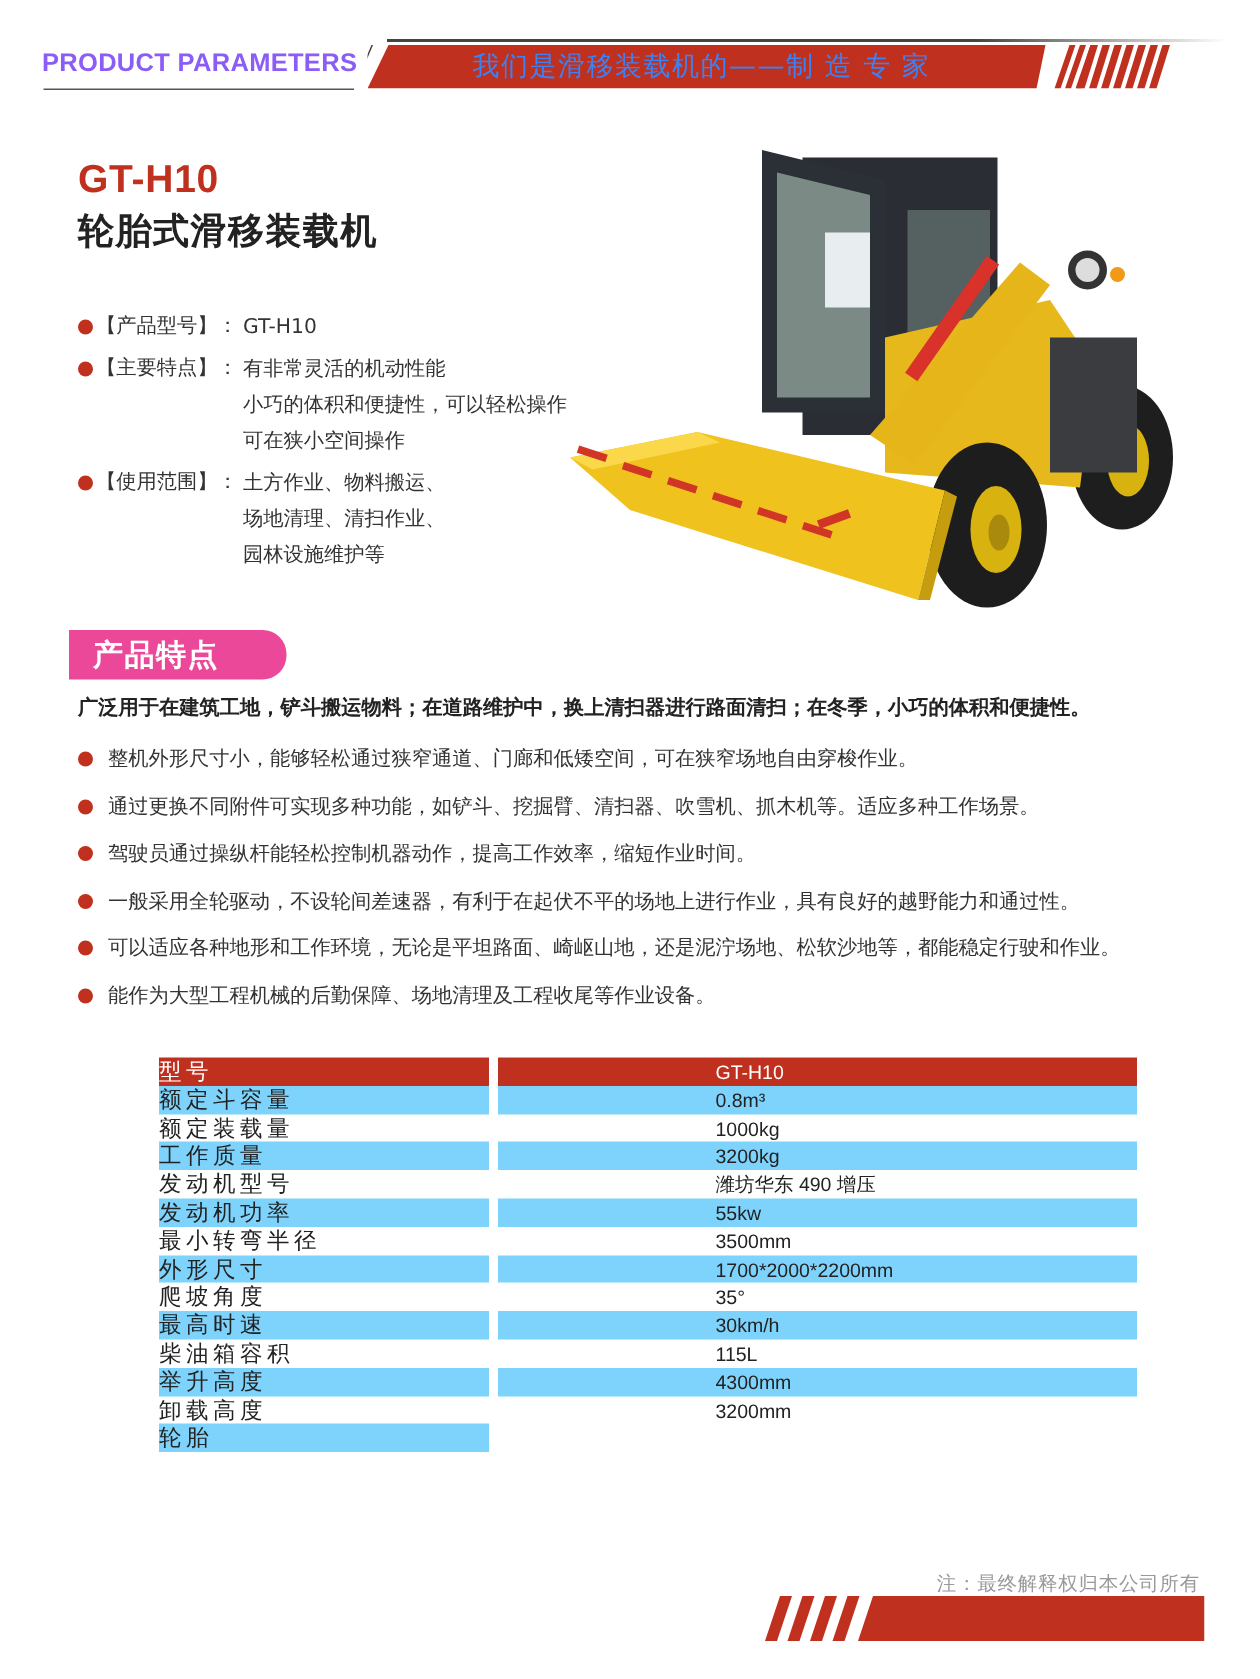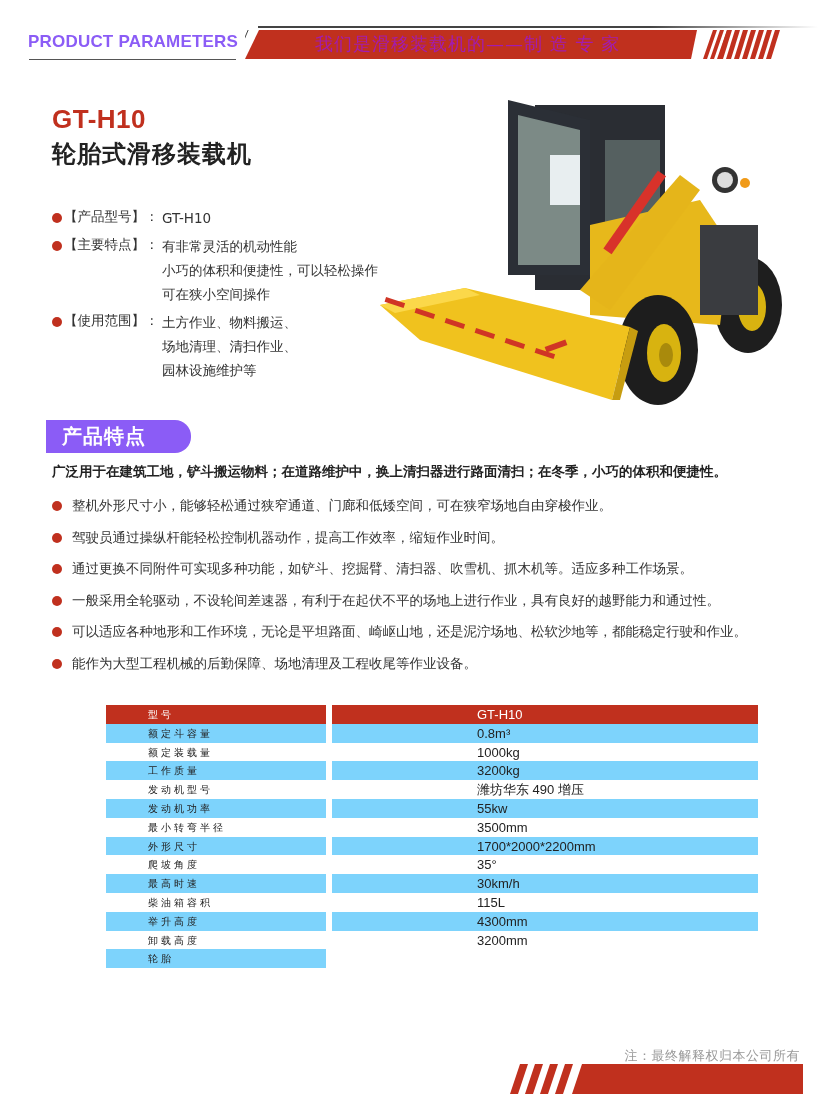--- a/index.html
+++ b/index.html
@@ -5,47 +5,47 @@
   * { margin:0; padding:0; box-sizing:border-box; }
   html, body { width:840px; height:1119px; background:#fff; overflow:hidden; }
   body { position:relative; font-family:"DejaVu Sans","Liberation Sans",sans-serif; color:#222; }
 
   
   .hdr { position:absolute; left:0; top:0; width:840px; height:70px; }
   .hdr-title { position:absolute; left:28px; top:32px; font-family:"Liberation Sans",sans-serif; font-weight:bold; font-size:17px; color:#8b5cf6; letter-spacing:0.2px; }
   .hdr-line-left { position:absolute; left:29px; top:59px; width:207px; height:1px; background:#555; }
   .hdr-line-top { position:absolute; left:258px; top:26px; width:560px; height:2px; background:linear-gradient(to right,#444 0%,#444 70%,rgba(68,68,68,0) 100%); }
   .hdr-banner { position:absolute; left:245px; top:30px; width:490px; height:29px; }
-  .hdr-banner-text { position:absolute; left:315px; top:32px; font-size:18px; color:#a21caf; letter-spacing:1px; white-space:nowrap; }
+  .hdr-banner-text { position:absolute; left:315px; top:32px; font-size:18px; color:#3b82f6; letter-spacing:1px; white-space:nowrap; }
 
   
   .model { position:absolute; left:52px; top:104px; font-family:"Liberation Sans",sans-serif; font-weight:bold; font-size:26px; color:#c0301e; letter-spacing:0.5px; }
   .subtitle { position:absolute; left:52px; top:138px; font-weight:bold; font-size:24px; color:#222; letter-spacing:1px; }
 
   .spec-list { position:absolute; left:52px; top:208px; font-size:13.5px; color:#333; }
   .spec-row { position:relative; display:flex; margin-bottom:4px; }
   .dot { width:10px; height:10px; border-radius:50%; background:#c0301e; margin-top:5px; margin-right:2px; flex-shrink:0; }
   .spec-key { width:98px; white-space:nowrap; }
   .spec-vals div { height:24px; line-height:20px; }
 
   
   .machine { position:absolute; left:380px; top:95px; width:420px; height:315px; }
 
   
-  .sec-badge { position:absolute; left:46px; top:420px; width:145px; height:33px; background:#8b5cf6; border-radius:0 16px 16px 0; color:#fff; font-size:20px; font-weight:bold; padding-left:16px; line-height:33px; letter-spacing:1px; }
+  .sec-badge { position:absolute; left:46px; top:420px; width:145px; height:33px; background:#ec4899; border-radius:0 16px 16px 0; color:#fff; font-size:20px; font-weight:bold; padding-left:16px; line-height:33px; letter-spacing:1px; }
   .intro { position:absolute; left:52px; top:463px; font-size:13.5px; font-weight:bold; color:#222; white-space:nowrap; }
 
   .features { position:absolute; left:52px; top:497px; font-size:13.5px; color:#333; }
   .feat { display:flex; align-items:flex-start; height:31.5px; white-space:nowrap; }
   .feat .dot { margin-top:4px; margin-right:10px; }
 
   
   .tbl { position:absolute; left:106px; top:705px; width:652px; }
   .trow { display:flex; height:18.8px; }
-  .tc1 { width:220px; height:100%; padding-left:42px; font-size:10px; letter-spacing:3px; line-height:19px; color:#222; }
+  .tc1 { width:220px; height:100%; font-size:15px; letter-spacing:3px; line-height:19px; color:#222; }
   .tgap { width:6px; }
   .tc2 { flex:1; height:100%; padding-left:145px; font-size:13px; line-height:19px; color:#222; font-family:"Liberation Sans",sans-serif; }
   .trow.head .tc1, .trow.head .tc2 { background:#c0301e; color:#fff; }
   .trow.shade .tc1, .trow.shade .tc2 { background:#7dd3fc; }
 
   
   .note { position:absolute; right:40px; top:1047px; font-size:13px; color:#999; letter-spacing:0.5px; }
   .foot-bar { position:absolute; left:510px; top:1064px; width:293px; height:30px; }
 </style>
 </head>
@@ -150,25 +150,25 @@
 <div class="sec-badge">产品特点</div>
 <div class="intro">广泛用于在建筑工地，铲斗搬运物料；在道路维护中，换上清扫器进行路面清扫；在冬季，小巧的体积和便捷性。</div>
 
 <div class="features">
   <div class="feat">
       <span class="dot"></span>
       <span>整机外形尺寸小，能够轻松通过狭窄通道、门廊和低矮空间，可在狭窄场地自由穿梭作业。</span>
     </div>
   <div class="feat">
       <span class="dot"></span>
+      <span>通过更换不同附件可实现多种功能，如铲斗、挖掘臂、清扫器、吹雪机、抓木机等。适应多种工作场景。</span>
+    </div>
+  <div class="feat">
+      <span class="dot"></span>
       <span>驾驶员通过操纵杆能轻松控制机器动作，提高工作效率，缩短作业时间。</span>
-    </div>
-  <div class="feat">
-      <span class="dot"></span>
-      <span>通过更换不同附件可实现多种功能，如铲斗、挖掘臂、清扫器、吹雪机、抓木机等。适应多种工作场景。</span>
     </div>
   <div class="feat">
       <span class="dot"></span>
       <span>一般采用全轮驱动，不设轮间差速器，有利于在起伏不平的场地上进行作业，具有良好的越野能力和通过性。</span>
     </div>
   <div class="feat">
       <span class="dot"></span>
       <span>可以适应各种地形和工作环境，无论是平坦路面、崎岖山地，还是泥泞场地、松软沙地等，都能稳定行驶和作业。</span>
     </div>
   <div class="feat">

